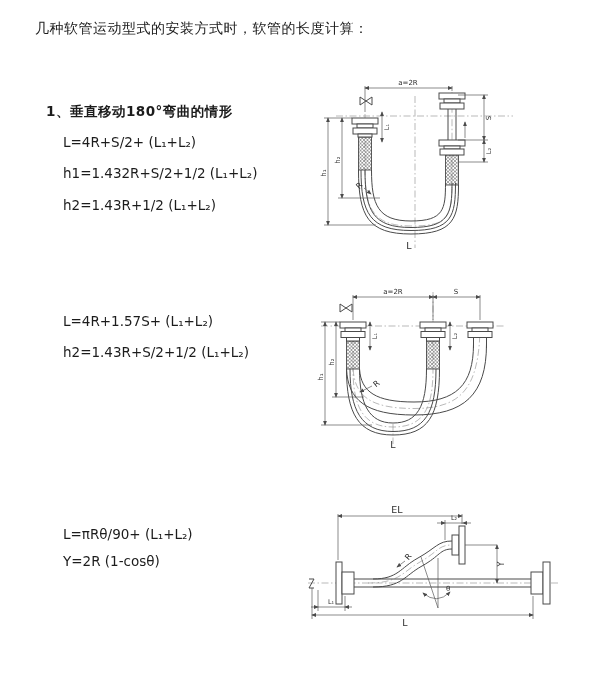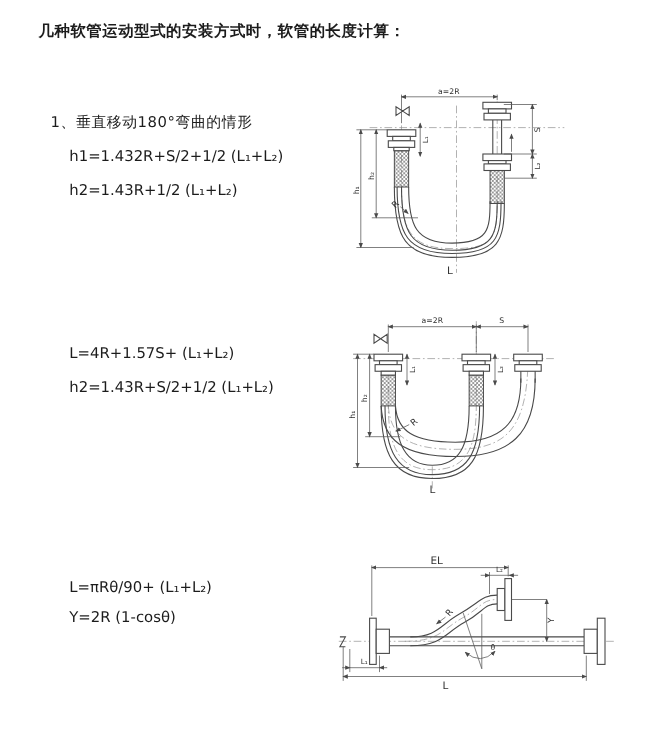--- a/index.html
+++ b/index.html
@@ -1,22 +1,22 @@
 <!DOCTYPE html>
 <html><head>
 <meta charset="utf-8">
 <style>
   html,body{margin:0;padding:0}
   body{
     width:600px;height:675px;position:relative;background:#ffffff;
     font-family:"DejaVu Sans","Liberation Sans",sans-serif;color:#1c1c1c;overflow:hidden;
   }
-  .title{position:absolute;left:35px;top:20px;font-size:14px;font-weight:700;letter-spacing:.5px}
+  .title{position:absolute;left:35px;top:20px;font-size:14px;font-weight:400;letter-spacing:.5px}
   .sec{position:absolute;left:46px}
-  .sec .h{font-size:13.5px;font-weight:400;letter-spacing:.5px;margin:0 0 6px 0;height:18px;line-height:18px}
+  .sec .h{font-size:13.5px;font-weight:700;letter-spacing:.5px;margin:0 0 6px 0;height:18px;line-height:18px}
   .sec .f{font-size:13.5px;margin-left:17px;height:31.5px;display:flex;align-items:center;white-space:pre}
   .sec3 .f{height:27px}
   .diag{position:absolute}
   
   .ol{stroke:#4a4a4a;stroke-width:1;fill:none}
   .fl{stroke:#4a4a4a;stroke-width:1;fill:#ffffff}
   .dl{stroke:#5a5a5a;stroke-width:.7;fill:none}
   .cl{stroke:#8a8a8a;stroke-width:.6;fill:none;stroke-dasharray:7 2.5 1.5 2.5}
   .br{stroke:#4a4a4a;stroke-width:.9}
   svg text{font-family:"DejaVu Sans","Liberation Sans",sans-serif;font-size:7px;fill:#2f2f2f}
@@ -27,20 +27,21 @@
 </style>
 </head>
 <body>
 
 <div>
 
   <div class="title">几种软管运动型式的安装方式时，软管的长度计算：</div>
 
   <section class="sec" style="top:102px">
     <div class="h">1、垂直移动180°弯曲的情形</div>
+    <div class="f">L=4R+S/2+ (L₁+L₂)</div>
     <div class="f">h1=1.432R+S/2+1/2 (L₁+L₂)</div>
     <div class="f">h2=1.43R+1/2 (L₁+L₂)</div>
   </section>
 
   <section class="sec" style="top:305px">
     <div class="f">L=4R+1.57S+ (L₁+L₂)</div>
     <div class="f">h2=1.43R+S/2+1/2 (L₁+L₂)</div>
   </section>
 
   <section class="sec sec3" style="top:520px">

